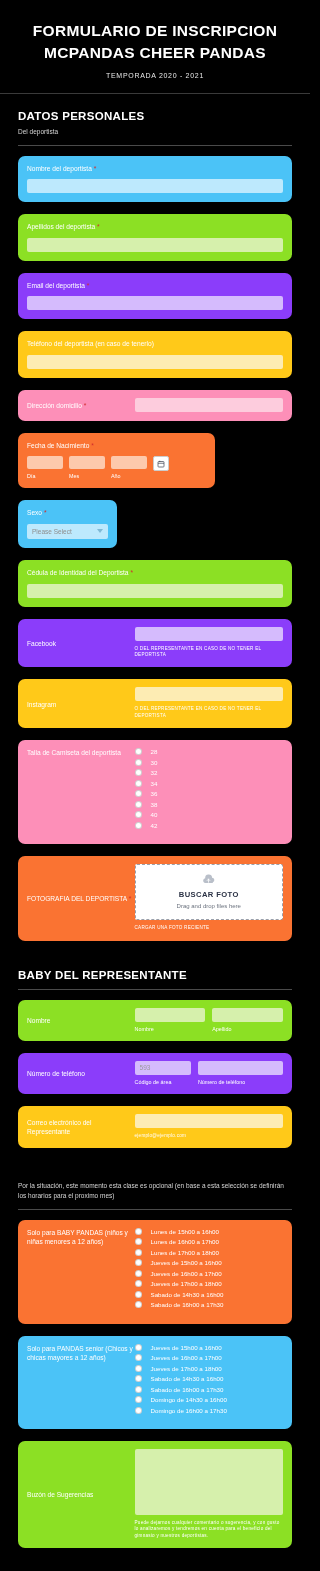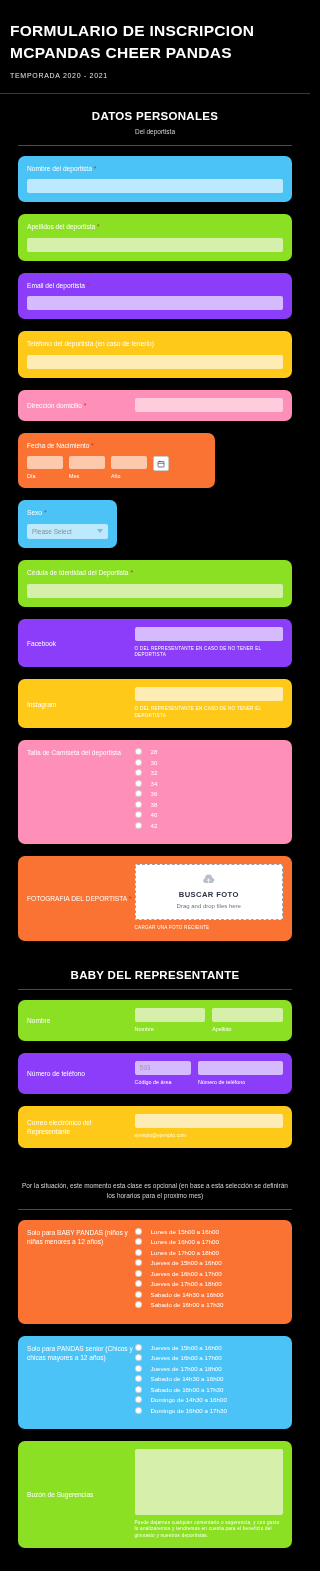--- a/index.html
+++ b/index.html
@@ -6,39 +6,39 @@
   html, body {
     width: 310px;
     background: #000;
     font-family: "Liberation Sans", sans-serif;
   }
   body { width: 310px; height: 1571px; overflow: hidden; position: relative; }
 
   
   .header {
     padding: 20px 10px 14px;
-    text-align: left;
+    text-align: center;
     border-bottom: 1px solid #3a3a3a;
   }
   .header h1 {
     color: #fff;
     font-size: 15.5px;
     font-weight: bold;
     letter-spacing: 0.3px;
     line-height: 1.45;
   }
   .header .season {
     color: #e8e8e8;
     font-size: 7px;
     letter-spacing: 0.7px;
     margin-top: 7px;
   }
 
   
-  .section-head { padding: 16px 18px 0; text-align: center; }
+  .section-head { padding: 16px 18px 0; }
   .section-head h2 {
     color: #fff;
     font-size: 11.5px;
     font-weight: bold;
     letter-spacing: 0.3px;
   }
   .section-head .sub {
     color: #d6d6d6;
     font-size: 6.5px;
     margin-top: 5px;

